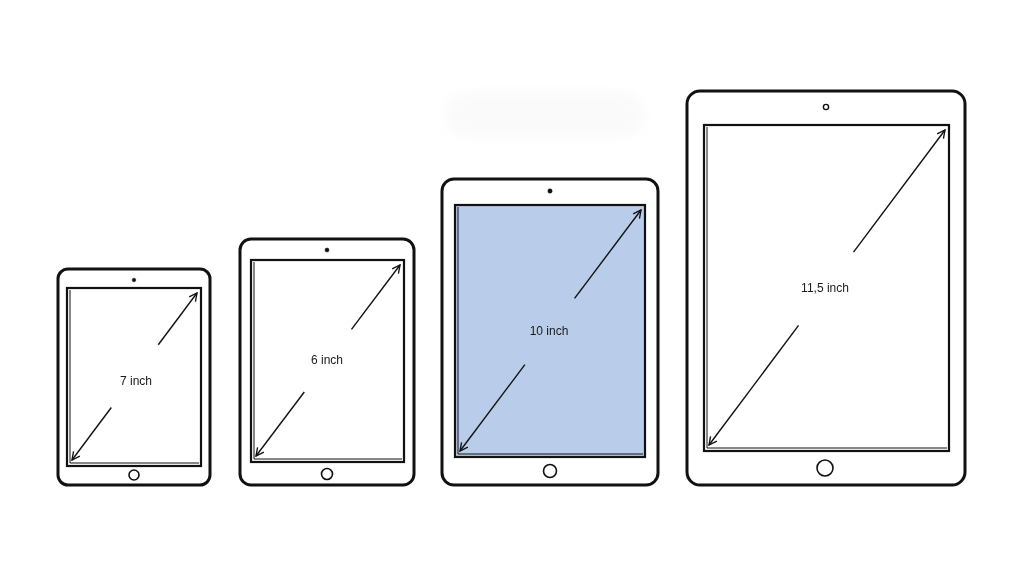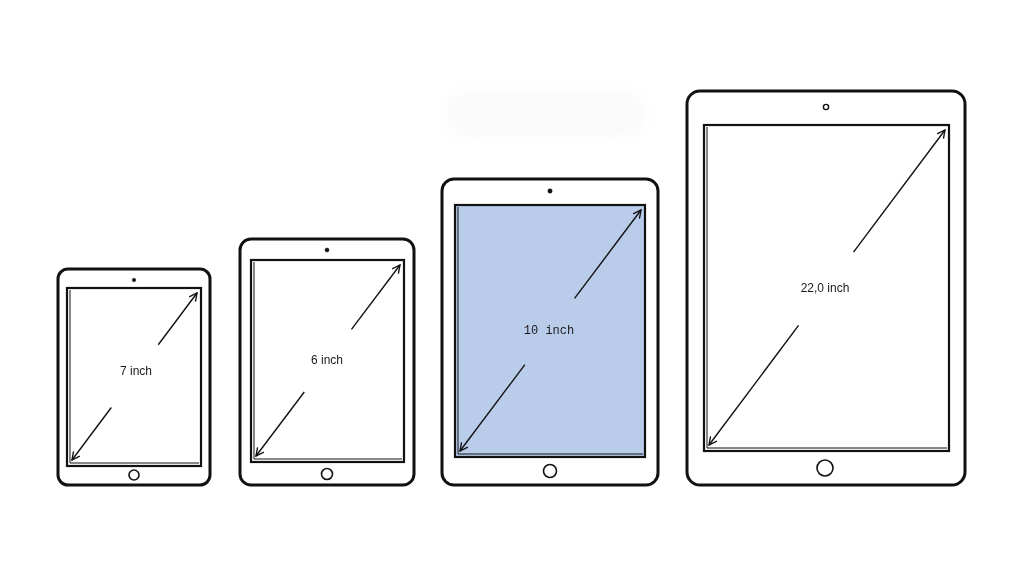--- a/index.html
+++ b/index.html
@@ -90,18 +90,18 @@
           <polyline points="707,127 707,448 947,448" fill="none" stroke="#111111" stroke-width="1"></polyline>
           <circle cx="826" cy="107" r="2.6" fill="#fff" stroke="#111111" stroke-width="1.4"></circle>
           <circle cx="825" cy="468" r="8" fill="#fff" stroke="#111111" stroke-width="1.6"></circle>
           <line x1="798.5796681584317" y1="325.43391750039837" x2="709" y2="445" stroke="#111111" stroke-width="1.4" marker-end="url(#arrowhead)"></line>
           <line x1="853.5024252956514" y1="252.12600013504158" x2="945" y2="130" stroke="#111111" stroke-width="1.4" marker-end="url(#arrowhead)"></line>
         </g>
       </g>
   </svg>
 
   <div id="label-layer">
-      <div class="label" style="left: 136px; top: 371px;">7 inch</div>
+      <div class="label" style="left: 136px; top: 381px;">7 inch</div>
       <div class="label" style="left: 327px; top: 360px;">6 inch</div>
-      <div class="label" style="left: 549px; top: 331px; font-family: Liberation Mono, monospace;">10 inch</div>
-      <div class="label" style="left: 825px; top: 288px;">22,0 inch</div>
+      <div class="label" style="left: 549px; top: 331px;">10 inch</div>
+      <div class="label" style="left: 825px; top: 288px;">11,5 inch</div>
     </div>
 </div>
 
 </body></html>

